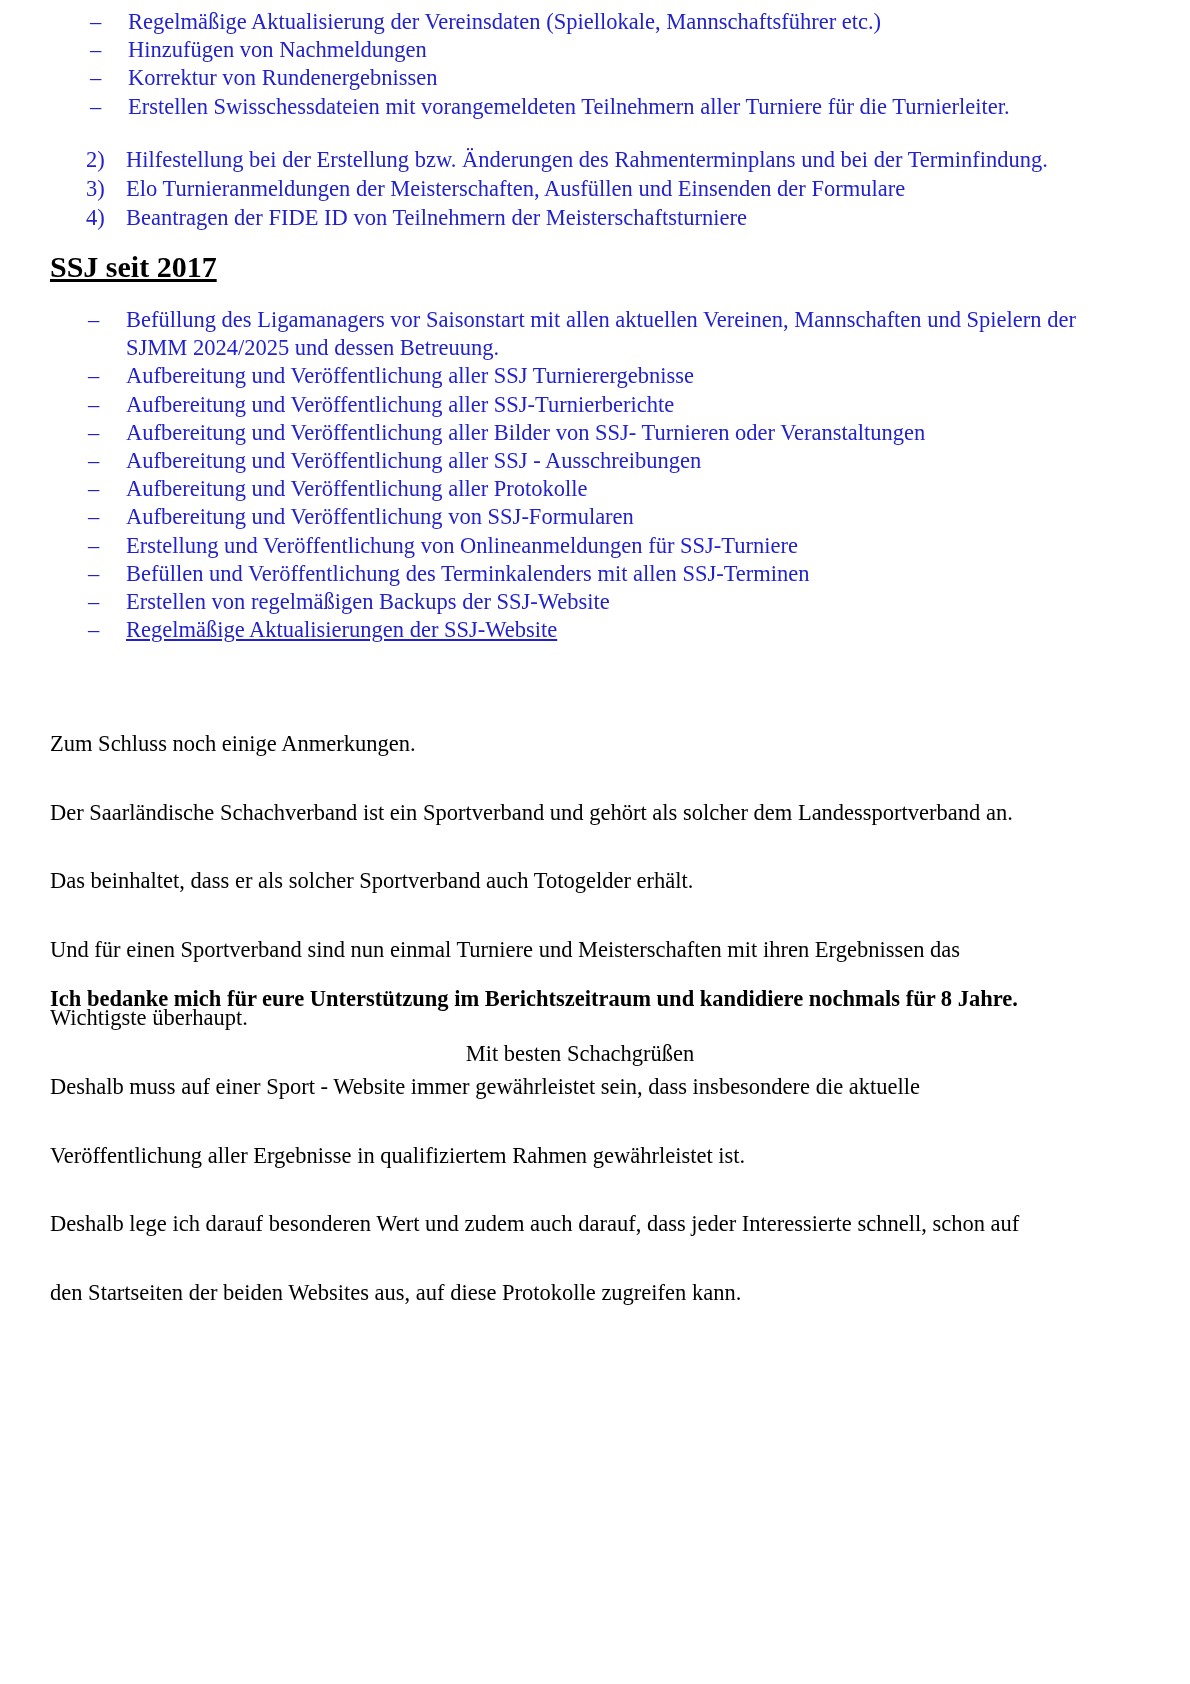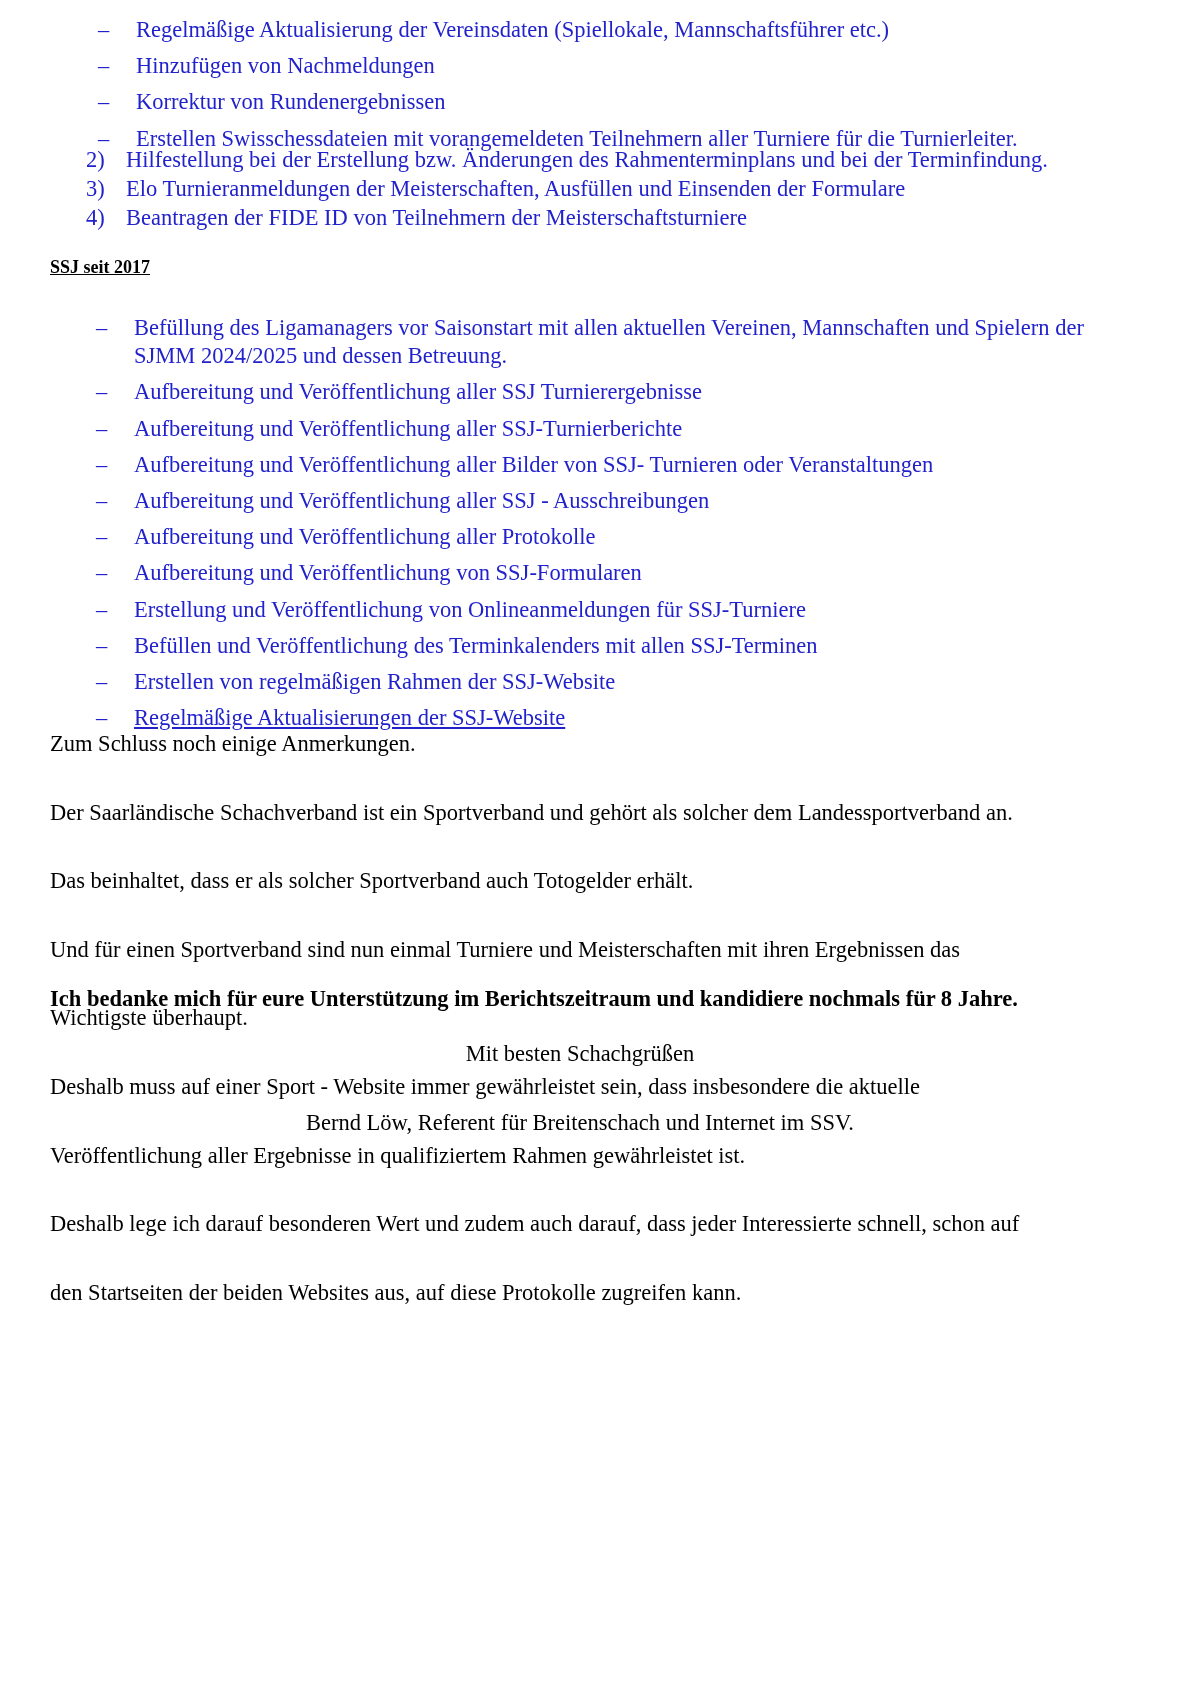--- a/index.html
+++ b/index.html
@@ -28,21 +28,21 @@
   ul.dash-list {
     list-style: none;
     margin: 0;
     padding: 0;
   }
   ul.dash-list > li {
     position: relative;
     font-size: 22.5px;
     line-height: 28.2px;
     color: #2222cc;
-    margin: 8px;
+    margin: 0;
     padding-left: 38px;
   }
   ul.dash-list > li::before {
     content: "\2013";
     position: absolute;
     left: 0;
     top: 0;
     color: #2222cc;
   }
   ul.dash-list > li .txt { display: inline; }
@@ -65,21 +65,21 @@
     position: absolute;
     left: 0;
     top: 0;
     width: 32px;
     text-align: left;
     color: #2222cc;
   }
 
   
   .section-heading {
-    font-size: 18px;
+    font-size: 30px;
     line-height: 28px;
     font-weight: bold;
     color: #000000;
     text-decoration: underline;
   }
 
   
   .para-line {
     font-size: 22.5px;
     line-height: 28.6px;
@@ -139,21 +139,21 @@
     <ul class="dash-list">
       <li class="wrap"><span class="txt">Befüllung des Ligamanagers vor Saisonstart mit allen aktuellen Vereinen, Mannschaften und Spielern der SJMM 2024/2025 und dessen Betreuung.</span></li>
       <li><span class="txt">Aufbereitung und Veröffentlichung aller SSJ Turnierergebnisse</span></li>
       <li><span class="txt">Aufbereitung und Veröffentlichung aller SSJ-Turnierberichte</span></li>
       <li><span class="txt">Aufbereitung und Veröffentlichung aller Bilder von SSJ- Turnieren oder Veranstaltungen</span></li>
       <li><span class="txt">Aufbereitung und Veröffentlichung aller SSJ - Ausschreibungen</span></li>
       <li><span class="txt">Aufbereitung und Veröffentlichung aller Protokolle</span></li>
       <li><span class="txt">Aufbereitung und Veröffentlichung von SSJ-Formularen</span></li>
       <li><span class="txt">Erstellung und Veröffentlichung von Onlineanmeldungen für SSJ-Turniere</span></li>
       <li><span class="txt">Befüllen und Veröffentlichung des Terminkalenders mit allen SSJ-Terminen</span></li>
-      <li><span class="txt">Erstellen von regelmäßigen Rahmen der SSJ-Website</span></li>
+      <li><span class="txt">Erstellen von regelmäßigen Backups der SSJ-Website</span></li>
       <li class="underlined"><span class="txt">Regelmäßige Aktualisierungen der SSJ-Website</span></li>
     </ul>
   </div>
 
   <div class="blk-closing">
     <div class="para-line">Zum Schluss noch einige Anmerkungen.</div>
     <div class="para-line">Der Saarländische Schachverband ist ein Sportverband und gehört als solcher dem Landessportverband an.</div>
     <div class="para-line">Das beinhaltet, dass er als solcher Sportverband auch Totogelder erhält.</div>
     <div class="para-line">Und für einen Sportverband sind nun einmal Turniere und Meisterschaften mit ihren Ergebnissen das</div>
     <div class="para-line">Wichtigste überhaupt.</div>
@@ -162,16 +162,15 @@
     <div class="para-line">Deshalb lege ich darauf besonderen Wert und zudem auch darauf, dass jeder Interessierte schnell, schon auf</div>
     <div class="para-line">den Startseiten der beiden Websites aus, auf diese Protokolle zugreifen kann.</div>
   </div>
 
   <div class="blk-thanks">
     <div class="para-line bold">Ich bedanke mich für eure Unterstützung im Berichtszeitraum und kandidiere nochmals für 8 Jahre.</div>
   </div>
 
   <div class="blk-signature">
     <div class="para-line">Mit besten Schachgrüßen</div>
-    <div class="para-line">Bernd Löw, Referent für Breitenschach und Internet im SSV.</div>
   </div>
 
 </div>
 
 </body></html>

